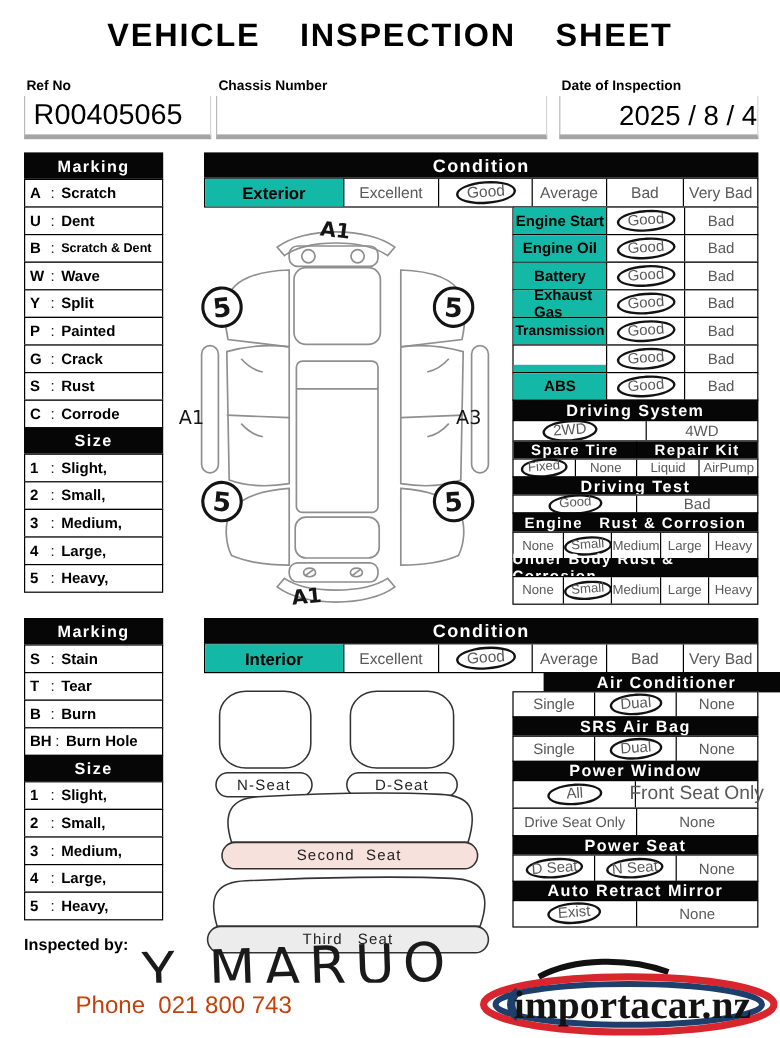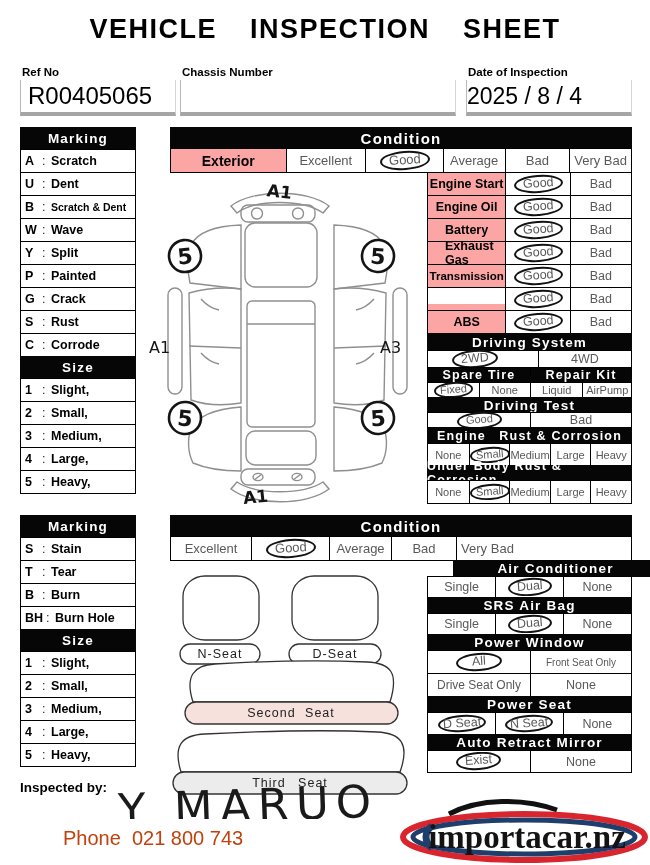--- a/index.html
+++ b/index.html
@@ -6,21 +6,21 @@
   html,body { background:#fff; }
   body { width:650px; height:865px; position:relative; overflow:hidden;
          font-family:"Liberation Sans", sans-serif; color:#000; }
   .abs { position:absolute; }
   .bar { background:#060606; color:#fff; font-weight:bold; letter-spacing:1.2px;
          display:flex; align-items:center; justify-content:center; font-size:13.5px; }
   .row { display:flex; border:1px solid #000; background:#fff; }
   .c   { display:flex; align-items:center; justify-content:center;
          border-left:1px solid #000; height:100%; overflow:visible; }
   .c:first-child { border-left:none; }
-  .green { background:#fca5a5; font-weight:bold; font-size:12.5px; }
+  .green { background:#14b8a6; font-weight:bold; font-size:12.5px; }
   .opt { color:#595959; font-size:12.5px; white-space:nowrap; }
   .opt-s { color:#595959; font-size:11px; white-space:nowrap; }
   .circ { display:inline-block; border:2.6px solid #121212; border-radius:50%;
           padding:0 7px 1px; transform:rotate(-4deg); line-height:1.05; }
   .legend-row { position:absolute; display:flex; align-items:center; border:1px solid #000;
           background:#fff; padding-left:4px; font-size:12.5px; font-weight:bold; width:116px; height:24px; }
   .legend-row .code { width:17px; }
   .legend-row .colon { width:9px; font-weight:normal; color:#222; }
   .title { width:650px; text-align:center; font-weight:bold; font-size:27px;
            letter-spacing:1.5px; word-spacing:24px; }
@@ -40,21 +40,21 @@
 <div class="abs fldbox" style="left:20px;top:80px;width:156px;">
   <span style="font-size:24px;padding-left:7px;">R00405065</span>
 </div>
 
 <div class="abs fldlab" style="left:182px;top:66px;">Chassis Number</div>
 <div class="abs fldbox" style="left:180px;top:80px;width:276px;">
   <span style="font-size:24px;padding-left:7px;"></span>
 </div>
 
 <div class="abs fldlab" style="left:468px;top:66px;">Date of Inspection</div>
-<div class="abs fldbox" style="left:466px;top:80px;width:166px;justify-content:flex-start;">
+<div class="abs fldbox" style="left:466px;top:80px;width:166px;justify-content:flex-end;">
   <span style="font-size:23px;">2025 / 8 / 4</span>
 </div>
 
 <div class="abs bar" style="left:20px;top:127px;width:116px;height:23px;">Marking</div>
 <div class="legend-row" style="left:20px;top:149px;">
     <span class="code">A</span>
     <span class="colon">:</span>
     <span>Scratch</span>
   </div>
 <div class="legend-row" style="left:20px;top:172px;">
@@ -347,20 +347,21 @@
     <span>Large,</span>
   </div>
 <div class="legend-row" style="left:20px;top:743px;">
     <span class="code">5</span>
     <span class="colon">:</span>
     <span>Heavy,</span>
   </div>
 
 <div class="abs bar" style="left:170px;top:515px;width:462px;height:22px;font-size:15px;">Condition</div>
 <div class="abs row" style="left:170px;top:536px;width:462px;height:25px;">
+  <div class="c green condlab" style="width:115px;">Interior</div>
   <div class="c copt" style="width:80px;">Excellent</div>
   <div class="c" style="width:78px;">
       <span class="circ copt">Good</span>
     </div>
   <div class="c copt" style="width:62px;">Average</div>
   <div class="c copt" style="width:65px;">Bad</div>
   <div class="c copt" style="width:62px;">Very Bad</div>
 </div>
 
 <div class="abs bar" style="left:453px;top:560px;width:205px;height:17px;">Air Conditioner</div>
@@ -377,21 +378,21 @@
   <div class="c" style="width:68px;">
       <span class="circ opt">Dual</span>
     </div>
   <div class="c opt" style="width:69px;">None</div>
 </div>
 <div class="abs bar" style="left:427px;top:634px;width:205px;height:17px;">Power Window</div>
 <div class="abs row" style="left:427px;top:650px;width:205px;height:24px;">
   <div class="c" style="width:103px;">
       <span class="circ opt" style="padding:0 14px 1px;">All</span>
     </div>
-  <div class="c opt" style="width:102px;font-size:10px;">Front Seat Only</div>
+  <div class="c opt" style="width:102px;font-size:16px;">Front Seat Only</div>
 </div>
 <div class="abs row" style="left:427px;top:673px;width:205px;height:24px;">
   <div class="c opt" style="width:103px;font-size:12px;">Drive Seat Only</div>
   <div class="c opt" style="width:102px;">None</div>
 </div>
 <div class="abs bar" style="left:427px;top:696px;width:205px;height:17px;">Power Seat</div>
 <div class="abs row" style="left:427px;top:712px;width:205px;height:23px;">
   <div class="c" style="width:68px;">
       <span class="circ opt" style="padding:0 3px;">D Seat</span>
     </div>

